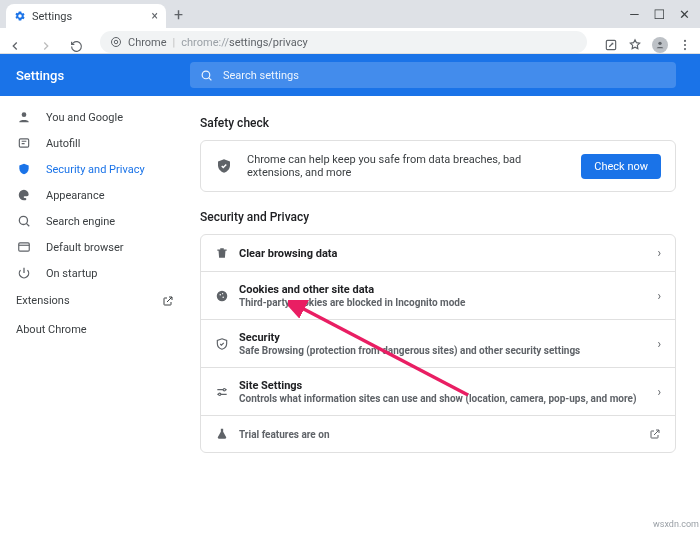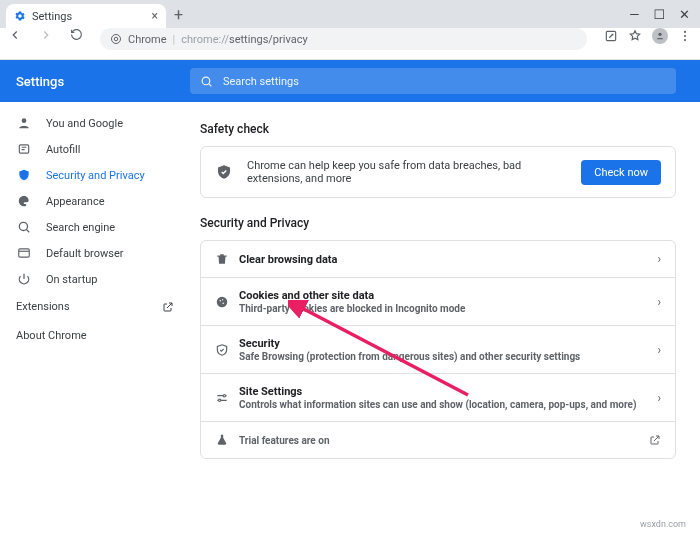--- a/index.html
+++ b/index.html
@@ -9,21 +9,21 @@
   .titlebar { height: 28px; display: flex; align-items: stretch; background: #dee1e6; }
   .tab { background: #fff; border-radius: 8px 8px 0 0; display: flex; align-items: center; padding: 0 8px; margin: 4px 0 0 6px; width: 160px; gap: 6px; }
   .tab .favicon { width: 12px; height: 12px; color: #1a73e8; }
   .tab-title { flex: 1; font-size: 11px; color: #3c4043; }
   .tab-close { color: #5f6368; font-size: 12px; }
   .new-tab { display: flex; align-items: center; padding: 0 8px; color: #5f6368; font-size: 16px; }
   .win-controls { margin-left: auto; display: flex; align-items: center; gap: 14px; padding-right: 10px; color: #3c4043; }
   .win-controls span { font-size: 13px; }
 
   
-  .toolbar { height: 32px; display: flex; align-items: flex-start; padding: 0 8px; gap: 17px; border-bottom: 1px solid #e0e0e0; }
+  .toolbar { height: 26px; display: flex; align-items: flex-end; padding: 0 8px; gap: 17px; border-bottom: 1px solid #e0e0e0; }
   .toolbar .nav-btn { color: #5f6368; display: flex; align-items: center; }
   .toolbar .nav-btn.disabled { color: #bdbdbd; }
   .addr { flex: 1; height: 22px; background: #f1f3f4; border-radius: 12px; display: flex; align-items: center; padding: 0 10px; gap: 6px; color: #5f6368; font-size: 11px; }
   .addr-secure { display: flex; align-items: center; }
   .addr-divider { color: #c0c0c0; }
   .addr-url .dim { color: #9aa0a6; }
   .toolbar .end { display: flex; align-items: center; gap: 10px; color: #5f6368; }
   .avatar { width: 16px; height: 16px; border-radius: 50%; background: #bdc1c6; display: flex; align-items: center; justify-content: center; }
 
   
@@ -53,21 +53,21 @@
   .row:last-child { border-bottom: none; }
   .row .icon { width: 24px; color: #5f6368; display: flex; justify-content: flex-start; }
   .row .texts { flex: 1; font-weight: bold; }
   .row .t1 { font-size: 11px; color: #202124; }
   .row .t2 { font-size: 10px; color: #5f6368; margin-top: 1px; }
   .row .arrow { color: #5f6368; font-size: 12px; }
 
   
   .arrow-annot { position: absolute; left: 288px; top: 300px; pointer-events: none; }
 
-  .watermark { position: absolute; right: 14px; bottom: 4px; font-size: 9px; color: #9aa0a6; }
+  .watermark { position: absolute; right: 1px; bottom: 4px; font-size: 9px; color: #9aa0a6; }
 
   svg { display: block; }
 </style>
 </head>
 <body>
 
 <div class="titlebar">
   <div class="tab">
     <span class="favicon">
       <svg width="12" height="12" viewBox="0 0 24 24" fill="currentColor">

